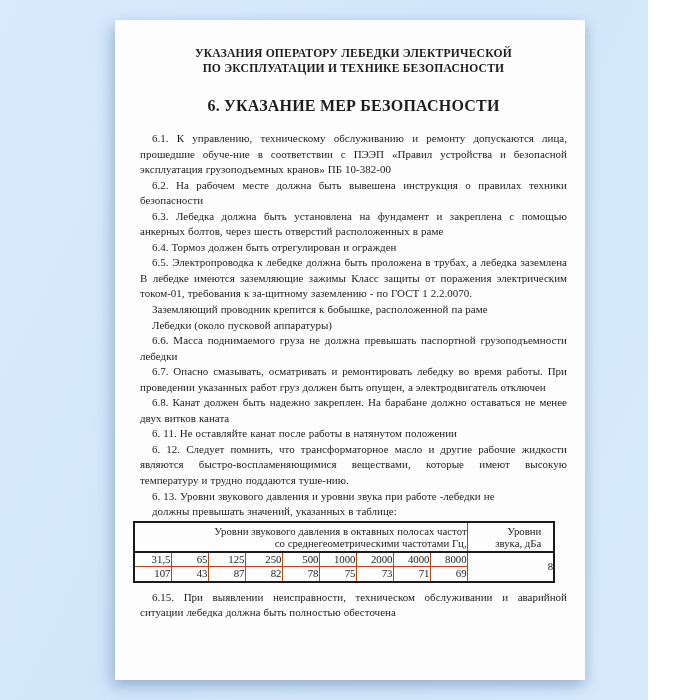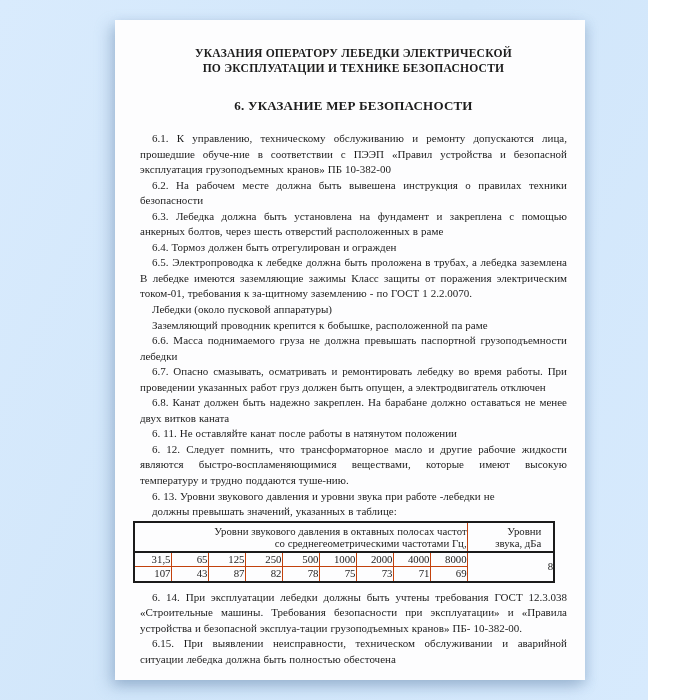--- a/index.html
+++ b/index.html
@@ -28,21 +28,21 @@
     text-align: center;
     font-weight: bold;
     font-size: 11.6px;
     line-height: 15px;
     letter-spacing: 0.2px;
     margin-bottom: 22px;
   }
   .section-heading {
     text-align: center;
     font-weight: bold;
-    font-size: 13px;
+    font-size: 16px;
     line-height: 15px;
     letter-spacing: 0.2px;
     margin-bottom: 18px;
   }
   .body-text .para {
     margin: 0;
     font-size: 11px;
     line-height: 15.55px;
     text-align: justify;
     text-indent: 12px;
@@ -93,23 +93,23 @@
         <p class="para">6.1. К управлению, техническому обслуживанию и ремонту  допускаются лица, прошедшие обуче-ние в соответствии с ПЭЭП  «Правил устройства и безопасной эксплуатация грузоподъемных кранов» ПБ 10-382-00</p>
 
         <p class="para">6.2. На рабочем месте должна быть вывешена инструкция о правилах техники безопасности</p>
 
         <p class="para">6.3.  Лебедка должна быть установлена на фундамент и закреплена с помощью анкерных болтов, через шесть отверстий расположенных в раме</p>
 
         <p class="para">6.4.  Тормоз должен быть отрегулирован и огражден</p>
 
         <p class="para">6.5.  Электропроводка к лебедке должна быть проложена в трубах, а лебедка заземлена В лебедке имеются заземляющие зажимы Класс защиты от поражения электрическим током-01, требования к за-щитному заземлению - по ГОСТ 1 2.2.0070.</p>
 
+        <p class="para">Заземляющий проводник крепится к бобышке, расположенной па раме</p>
+
         <p class="para">Лебедки (около пусковой аппаратуры)</p>
-
-        <p class="para">Заземляющий проводник крепится к бобышке, расположенной па раме</p>
 
         <p class="para">6.6. Масса поднимаемого груза не должна превышать паспортной грузоподъемности лебедки</p>
 
         <p class="para">6.7. Опасно смазывать, осматривать и ремонтировать лебедку во время работы. При проведении указанных работ груз должен быть опущен, а электродвигатель отключен</p>
 
         <p class="para">6.8. Канат должен быть надежно закреплен. На барабане должно оставаться не менее двух витков каната</p>
 
 
 
         <p class="para">6. 11.  Не оставляйте канат после работы в натянутом положении</p>
@@ -165,19 +165,18 @@
         <td>75</td>
         <td>73</td>
         <td>71</td>
         <td>69</td>
       </tr>
     </tbody>
       </table>
 
     <div class="body-text">
 
-        <p class="para">6. 14.   При эксплуатации лебедки должны быть учтены требования ГОСТ 12.3.038 «Строительные машины. Требования безопасности при эксплуатации» и «Правила устройства и безопасной  эксплуа-тации  грузоподъемных кранов» ПБ- 10-382-00.</p>
 
         <p class="para">6.15. При выявлении неисправности, техническом обслуживании и аварийной ситуации лебедка должна быть полностью обесточена</p>
       </div>
 
   </div>
 </div>
 
 </body></html>

